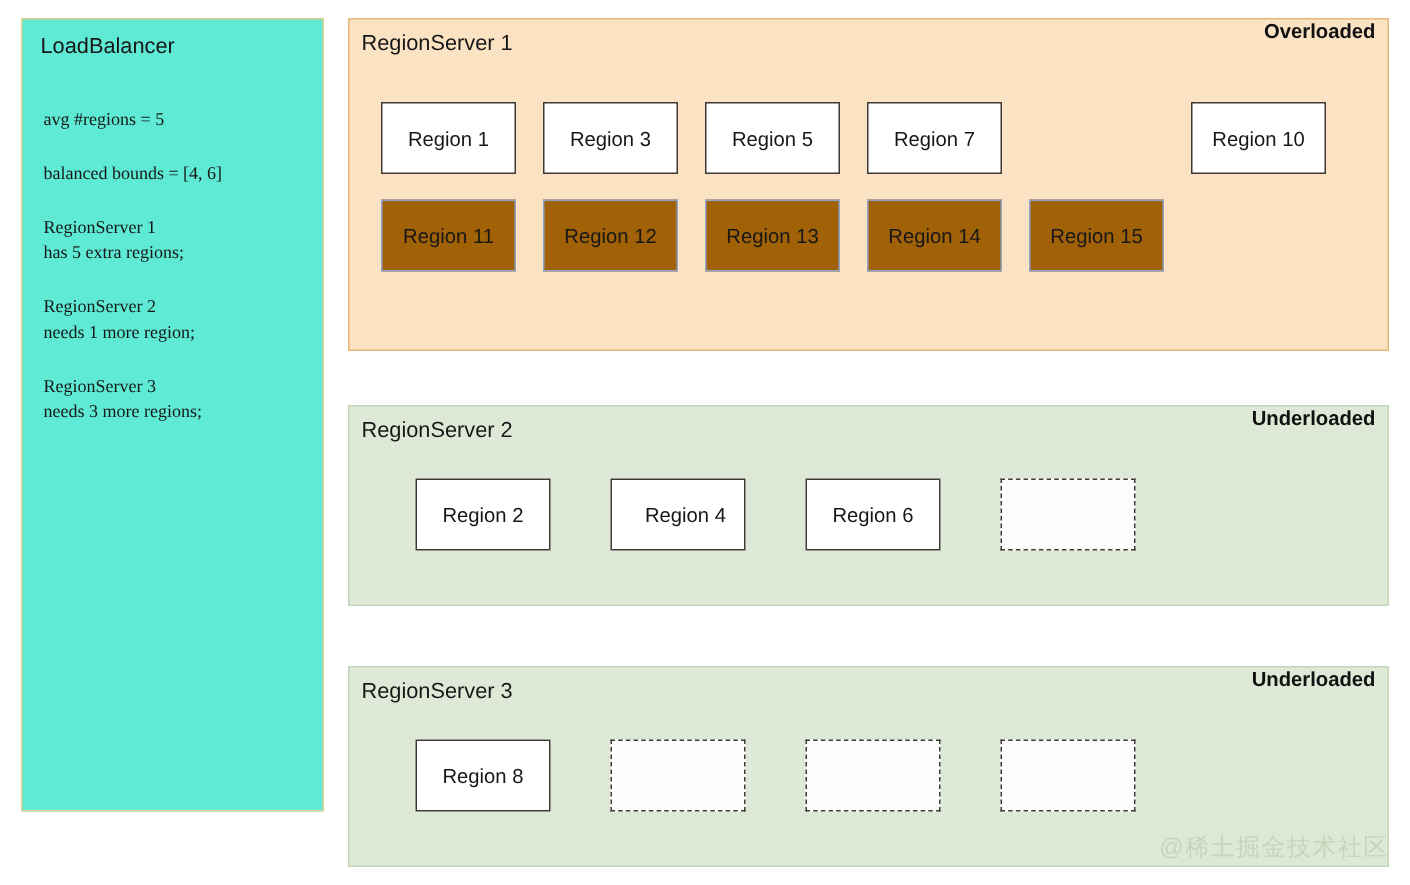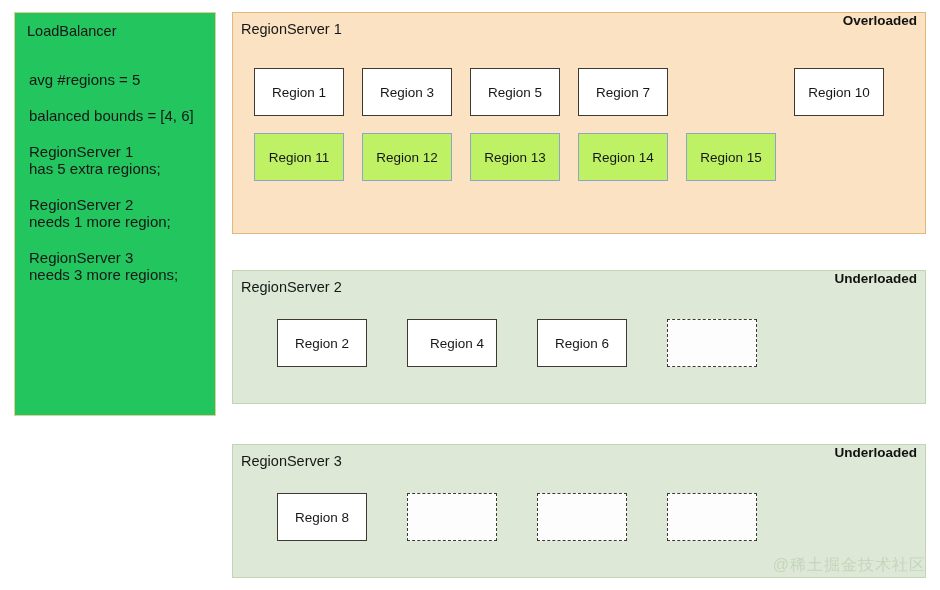--- a/index.html
+++ b/index.html
@@ -20,22 +20,22 @@
     width: 940px;
     height: 590px;
   }
 
   
   .lb-panel {
     position: absolute;
     left: 14px;
     top: 12px;
     width: 202px;
-    height: 404px;
-    background: #22c55e;
+    height: 529px;
+    background: #5eead4;
     border: 1px solid #e3cf8d;
     box-sizing: border-box;
   }
   .lb-title {
     position: absolute;
     left: 12px;
     top: 10px;
     font-size: 14.5px;
     color: #171717;
     white-space: nowrap;
@@ -43,24 +43,25 @@
   .lb-lines {
     position: absolute;
     left: 14px;
     top: 58px;
     right: 6px;
   }
   .lb-block {
     margin-bottom: 19px;
   }
   .lb-line {
-    font-size: 15px;
+    font-size: 12px;
     color: #171717;
     line-height: 17px;
     white-space: nowrap;
+    font-family: Liberation Serif, serif;
   }
 
   
   .rs-panel {
     position: absolute;
     left: 232px;
     width: 694px;
     box-sizing: border-box;
   }
   .rs-panel.overloaded {
@@ -115,21 +116,21 @@
     display: flex;
     align-items: center;
     justify-content: center;
     font-size: 13.5px;
     color: #171717;
     background: #ffffff;
     border: 1.6px solid #3e3a33;
     white-space: nowrap;
   }
   .region-box.blue {
-    background: #bef264;
+    background: #a16207;
     border: 1.4px solid #8ea4c8;
   }
   .region-box.empty {
     background: #fdfdfd;
     border: 1.6px dashed #3e3a33;
   }
 
   
   .c1 { left: 21px; }
   .c2 { left: 129px; }

